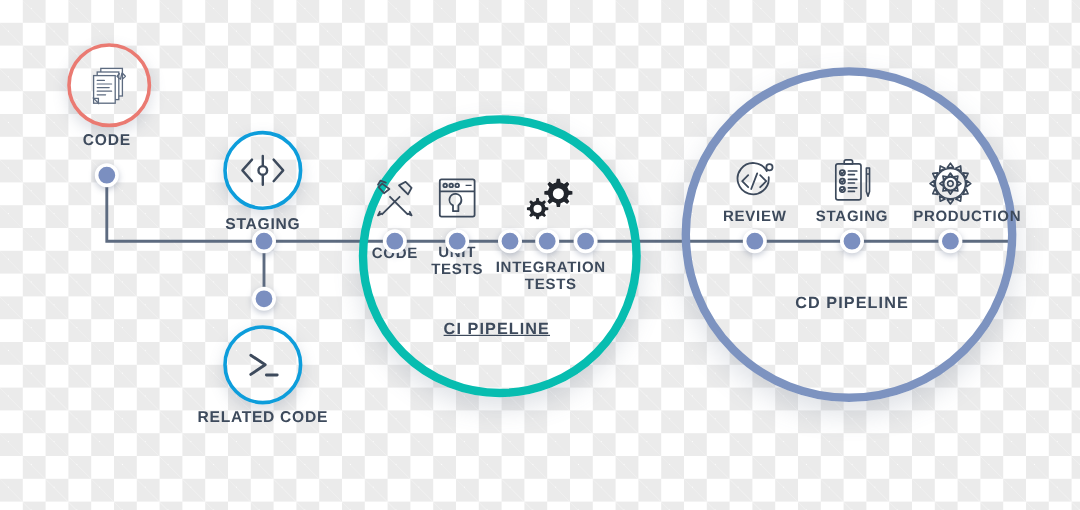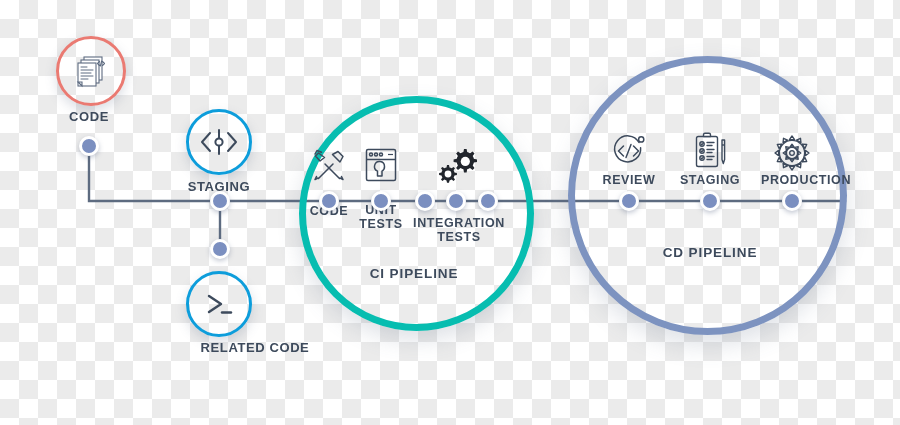--- a/index.html
+++ b/index.html
@@ -169,21 +169,21 @@
   <div class="node-ring ring-rel">
     <span>
       <svg width="34" height="28" viewBox="0 0 34 28">
         <g fill="none" stroke="#3d4a5c" stroke-width="2.4" stroke-linecap="round" stroke-linejoin="round">
           <polyline points="7,6 19,14 7,22"></polyline>
           <line x1="20" y1="22.5" x2="29" y2="22.5"></line>
         </g>
       </svg>
     </span>
   </div>
-  <div class="label label-major" style="left:219px; top:341px;margin-left:36px;">RELATED CODE</div>
+  <div class="label label-major" style="left:219px; top:341px;">RELATED CODE</div>
 
   <span class="icon-abs" style="left:329px; top:148px;">
     <svg width="36" height="36" viewBox="0 0 36 36">
       <g fill="none" stroke="#3d4a5c" stroke-width="1.5" stroke-linecap="round" stroke-linejoin="round">
         <path d="M7.5,30.5 L22,16"></path>
         <path d="M21.5,6.5 L27,3.5 L32,8.5 L29,14 L24.5,9.5 Z"></path>
         <path d="M5.5,28.5 L4,31.5 L7,30"></path>
         <path d="M28.5,30.5 L14,16"></path>
         <path d="M7.5,5 L4.5,8 L9,13 L13.5,9.5 Z"></path>
         <path d="M30.5,28.5 L32,31.5 L29,30"></path>
@@ -225,21 +225,21 @@
     <span>INTEGRATION</span><br>
     <span>TESTS</span>
   </div>
 
   <div class="dot" style="left:329px; top:201px;"></div>
   <div class="dot" style="left:381px; top:201px;"></div>
   <div class="dot" style="left:425px; top:201px;"></div>
   <div class="dot" style="left:456px; top:201px;"></div>
   <div class="dot" style="left:488px; top:201px;"></div>
 
-  <div class="label label-pipe" style="left:414px; top:267px;">CI PIPELINE</div>
+  <div class="label label-pipe" style="left:414px; top:267px;text-decoration:underline;">CI PIPELINE</div>
 
   <span class="icon-abs" style="left:629px; top:133px;">
     <svg width="38" height="36" viewBox="0 0 38 36">
       <g fill="none" stroke="#3d4a5c" stroke-width="1.5" stroke-linecap="round" stroke-linejoin="round">
         <path d="M29,9.5 a13,13 0 1 0 1.6,5.2"></path>
         <circle cx="31.2" cy="6.4" r="2.6"></circle>
         <polyline points="13.5,13 8.5,18 13.5,23"></polyline>
         <polyline points="23.5,13 28.5,18 23.5,23"></polyline>
         <line x1="21" y1="11.5" x2="16" y2="24.5"></line>
       </g>

